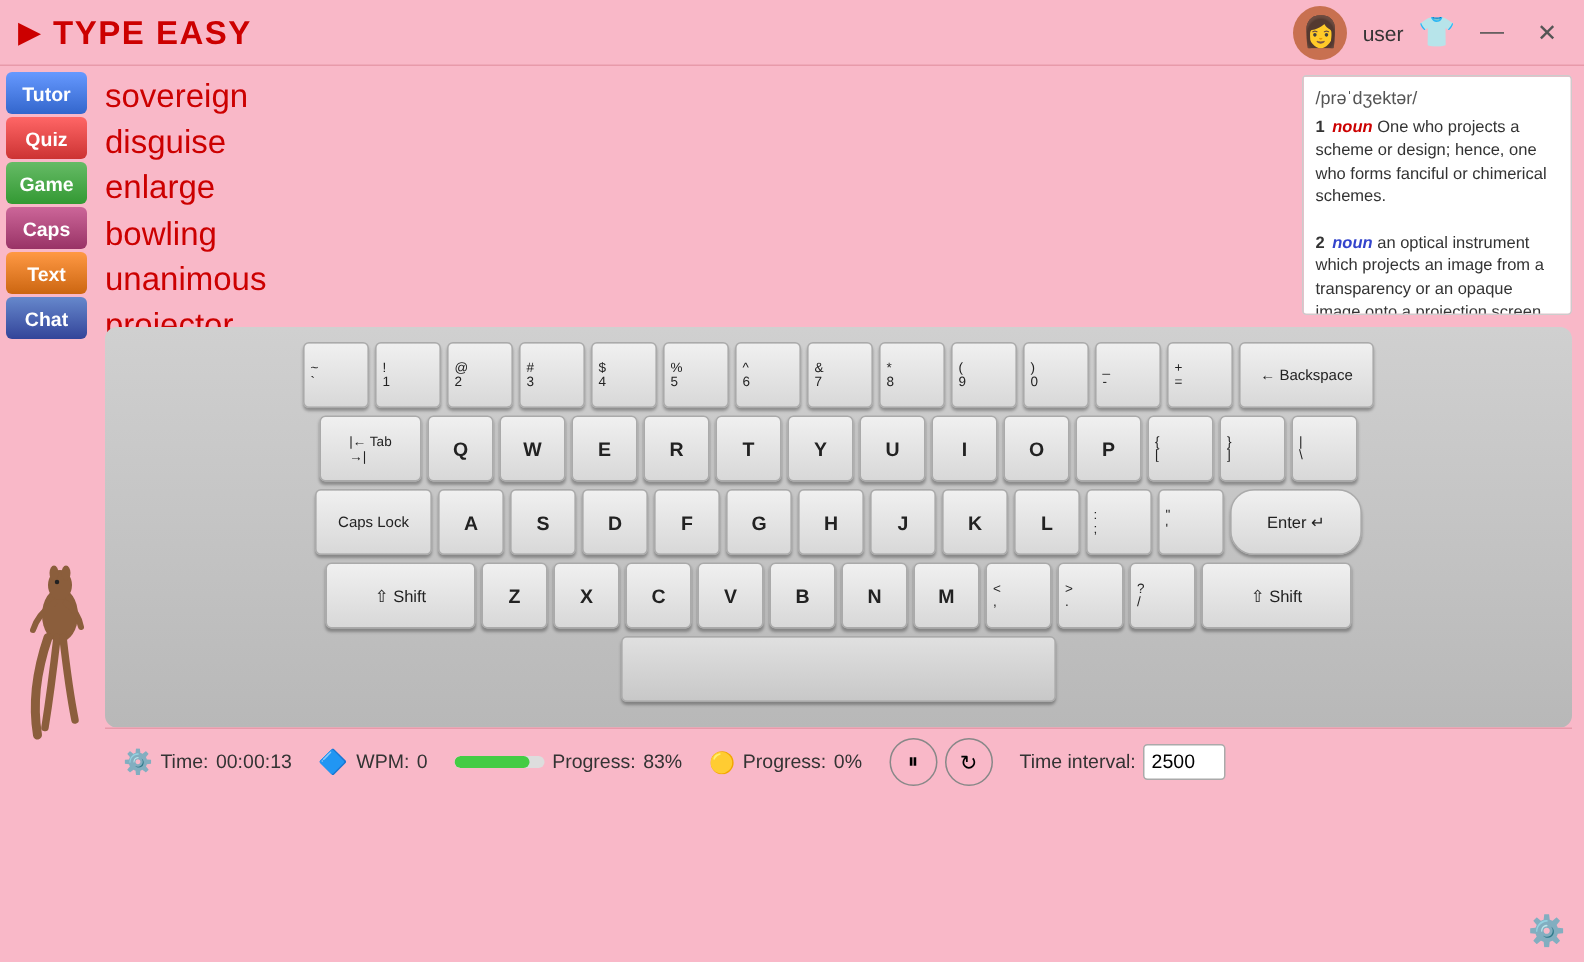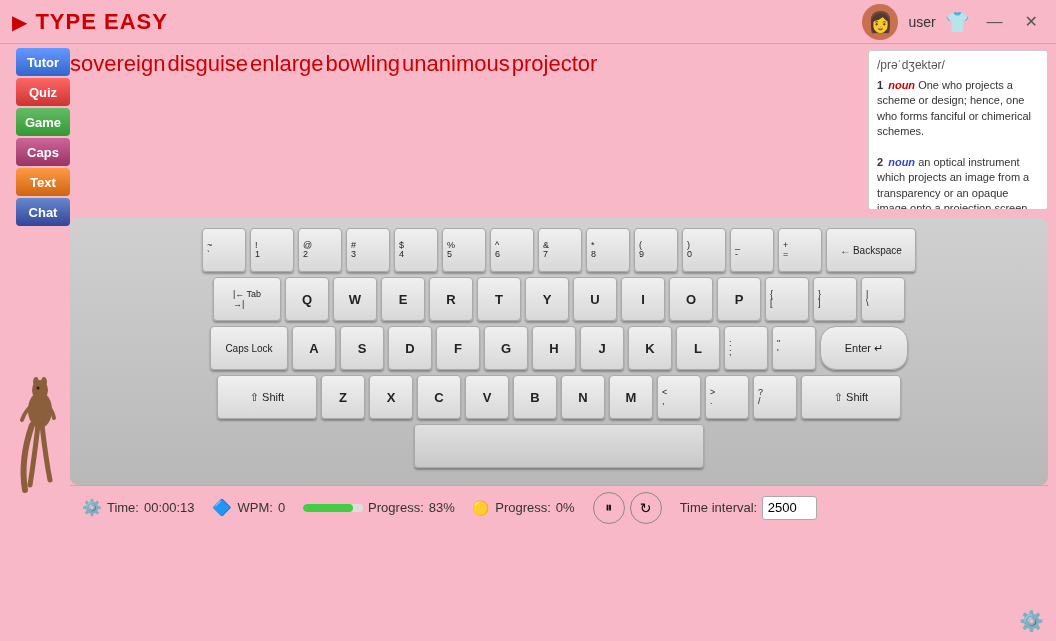--- a/index.html
+++ b/index.html
@@ -76,21 +76,21 @@
       height: calc(641px - 44px);
     }
 
     
     #sidebar {
       width: 62px;
       background: #f9b8c8;
       display: flex;
       flex-direction: column;
       gap: 2px;
-      padding: 4px 16px;
+      padding: 4px 4px;
       flex-shrink: 0;
     }
     .nav-btn {
       width: 54px;
       height: 28px;
       border: none;
       border-radius: 4px;
       font-size: 13px;
       font-weight: bold;
       cursor: pointer;
@@ -129,21 +129,21 @@
       display: flex;
       gap: 10px;
       height: 160px;
       margin-bottom: 8px;
     }
 
     
     #word-list {
       flex: 1;
       display: flex;
-      flex-direction: row;
+      flex-direction: column;
       gap: 2px;
     }
     .word-item {
       font-size: 22px;
       color: #cc0000;
       font-weight: 500;
       line-height: 1.3;
     }
 
     

